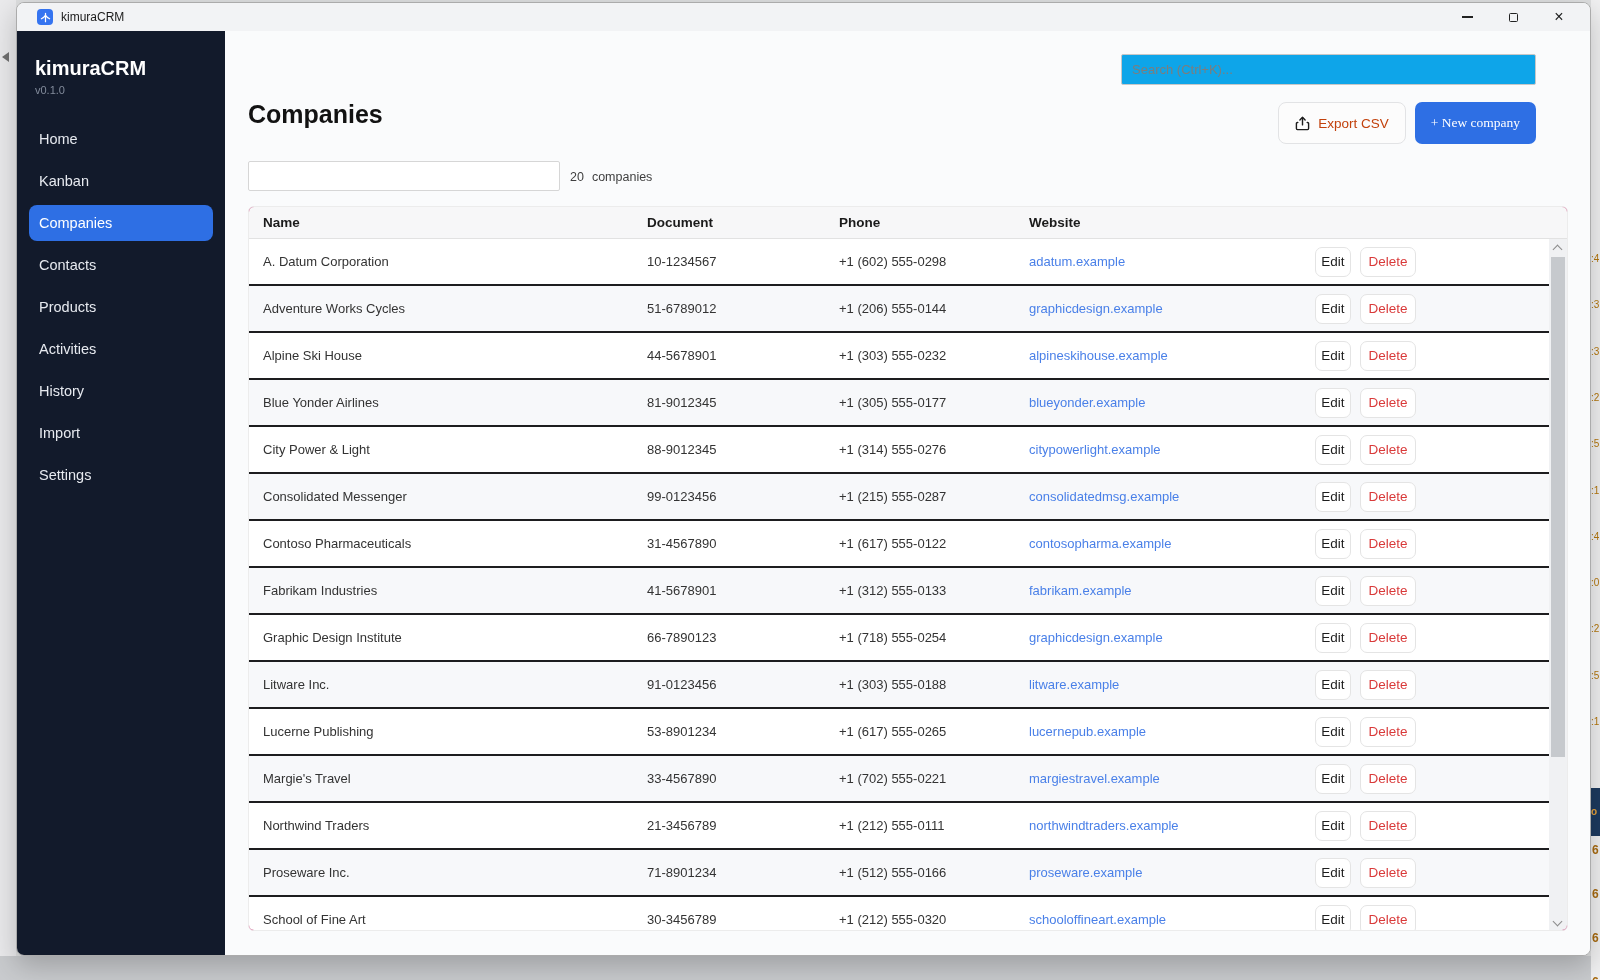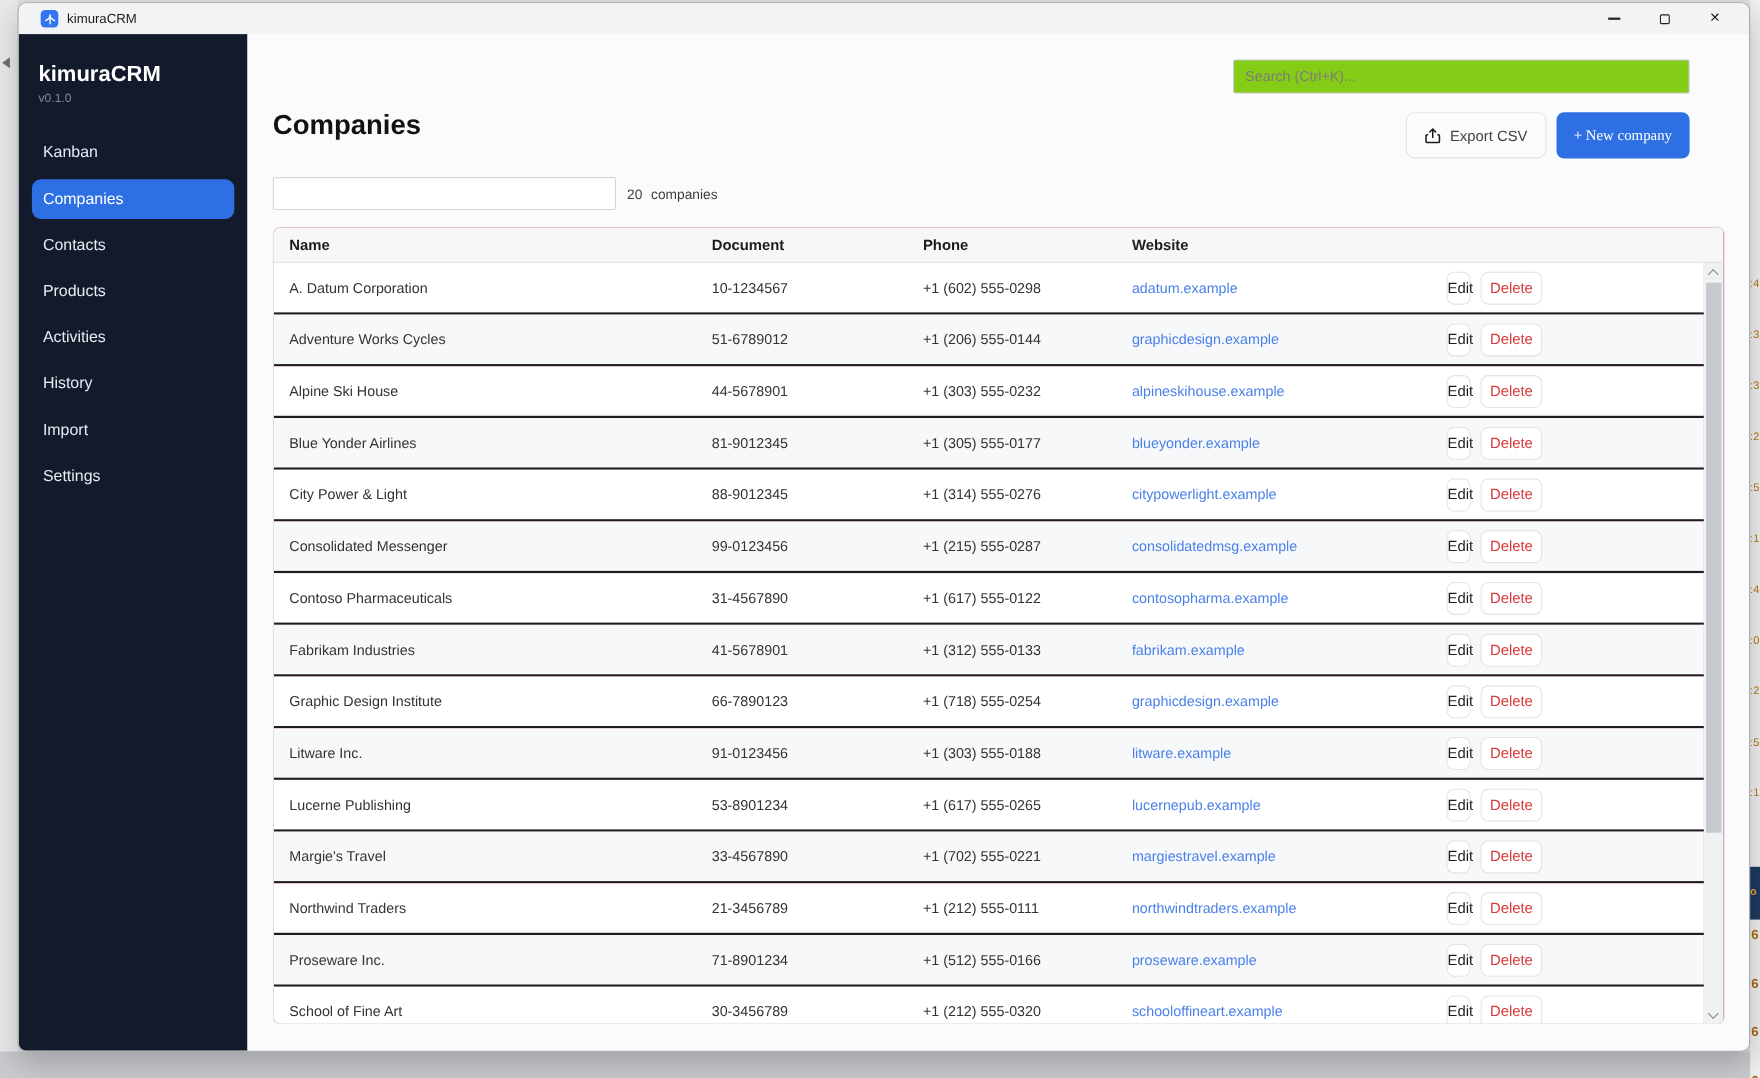--- a/index.html
+++ b/index.html
@@ -41,27 +41,27 @@
   .logo { padding-left:6px; color:#ffffff; font-size:20px; font-weight:700; line-height:26px; }
   .version { padding-left:6px; color:#828b9b; font-size:11px; line-height:14px; margin-top:2px; }
   .nav { margin-top:24px; }
   .nav-item { height:36px; margin-bottom:6px; padding:0 10px; display:flex; align-items:center;
     border-radius:8px; color:#e7eaf0; font-size:14.5px; cursor:default; }
   .nav-item.active { background:var(--accent); color:#ffffff; }
 
   
   .main { position:relative; flex:1; background:#fafbfc; }
   .global-search { position:absolute; top:23px; right:54px; width:415px; height:31px;
-    border:1px solid #c7c7c7; border-radius:2px; background:#84cc16; padding:0 10px;
+    border:1px solid #c7c7c7; border-radius:2px; background:#0ea5e9; padding:0 10px;
     font-size:13px; color:#222; font-family:"Liberation Sans", sans-serif; }
   .global-search::placeholder { color:#7d7d7d; }
   .page-title { position:absolute; left:23px; top:69px; font-size:25px; font-weight:700; color:#121212; }
   .actions-row { position:absolute; top:71px; right:54px; display:flex; gap:9px; }
   .btn-export { height:42px; padding:0 16px; display:inline-flex; align-items:center; gap:8px;
-    background:#fcfcfc; border:1px solid #e2e3e5; border-radius:8px; font-size:13.5px; color:#404040;
+    background:#fcfcfc; border:1px solid #e2e3e5; border-radius:8px; font-size:13.5px; color:#c2410c;
     font-family:"Liberation Sans", sans-serif; }
   .btn-new { height:42px; padding:0 16px; background:var(--accent); color:#fff; border:none;
     border-radius:7px; font-size:13.5px; font-family:Liberation Serif, serif; }
   .filter-input { position:absolute; left:23px; top:130px; width:312px; height:30px;
     border:1px solid #d6d6d6; border-radius:2px; background:#fff; padding:0 10px; font-size:13px;
     font-family:"Liberation Sans", sans-serif; }
   .count { position:absolute; left:345px; top:139px; font-size:12.5px; color:#3f3f3f; display:flex; gap:8px; }
 
   
   .card { position:absolute; left:23px; top:175px; width:1320px; height:725px; background:#be185d;
@@ -70,21 +70,21 @@
   .thead { height:32px; background:#f7f7f8; border-bottom:1px solid #e2e2e2; }
   .th { font-size:13.5px; font-weight:700; color:#1b1b1b; }
   .tbody { margin-right:18px; }
   .trow { height:47px; border-bottom:2px solid #1d1d1f; background:#fff; }
   .trow:nth-child(even) { background:#f7f8fa; }
   .td { font-size:13px; color:#333; }
   .weblink { color:var(--link); text-decoration:none; font-size:13px; }
   .actions { display:flex; gap:9px; }
   .btn-edit,.btn-delete { height:30px; background:#fff; border:1px solid #e4e4e4; border-radius:7px;
     font-size:13.5px; font-family:"Liberation Sans", sans-serif; }
-  .btn-edit { width:22px; color:#1d1d1d; }
+  .btn-edit { width:36px; color:#1d1d1d; }
   .btn-delete { width:56px; color:var(--del); }
 
   
   .vscroll { position:absolute; top:32px; right:0; bottom:0; width:18px; background:#f0f1f3; }
   .thumb { position:absolute; left:2px; right:2px; top:18px; height:500px; background:#c6c9cd; }
   .chev { position:absolute; left:5px; width:7px; height:7px;
     border-left:1.6px solid #8b8b8b; border-top:1.6px solid #8b8b8b; }
   .chev.up { top:7px; transform:rotate(45deg); }
   .chev.down { bottom:5px; transform:rotate(225deg); }
 </style>
@@ -140,20 +140,21 @@
             <span class="closex">×</span>
           </div>
       </div>
     </div>
 
     <div class="window-body">
       <aside class="sidebar">
         <div class="logo">kimuraCRM</div>
         <div class="version">v0.1.0</div>
         <nav class="nav" id="nav">
+            <div class="nav-item">Home</div>
             <div class="nav-item">Kanban</div>
             <div class="nav-item active">Companies</div>
             <div class="nav-item">Contacts</div>
             <div class="nav-item">Products</div>
             <div class="nav-item">Activities</div>
             <div class="nav-item">History</div>
             <div class="nav-item">Import</div>
             <div class="nav-item">Settings</div>
           </nav>
       </aside>

